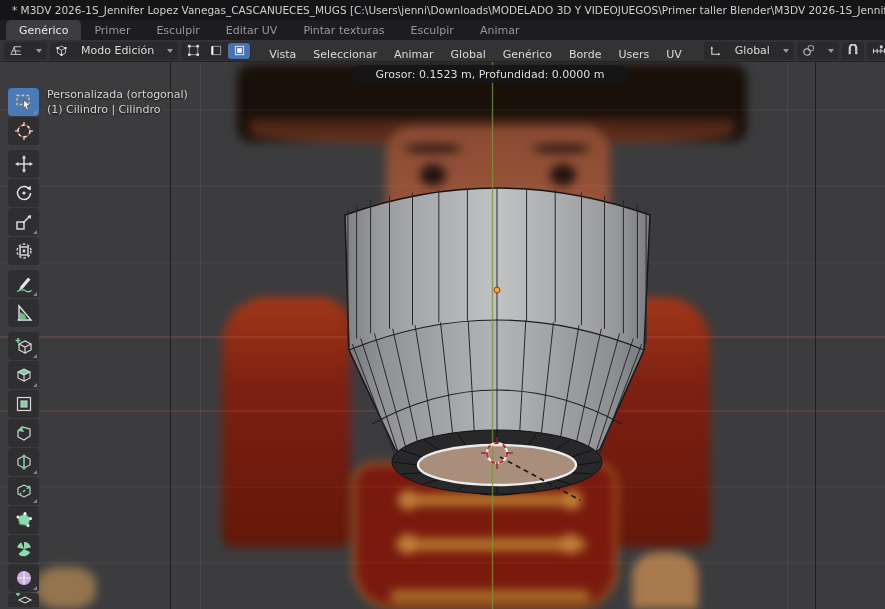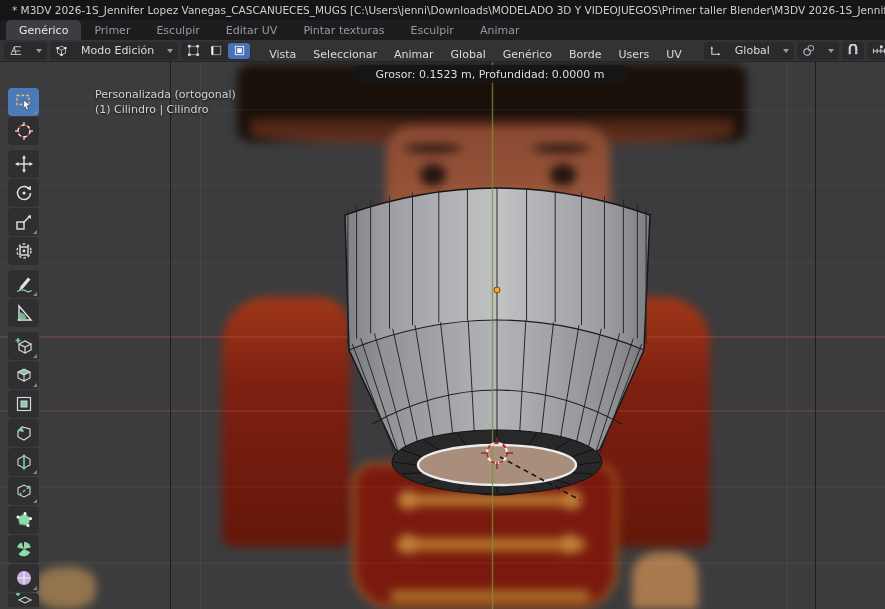--- a/index.html
+++ b/index.html
@@ -29,21 +29,21 @@
   .selbtn.active{background:#4772b3;}
   .dim{opacity:.45;}
   .spacer{flex:1;}
   
   .viewport{position:absolute;top:62px;left:0;width:885px;height:547px;background:#3c3c3e;overflow:hidden;padding-left:24px;}
   .nut{position:absolute;inset:0;filter:blur(5px);}
   .nut div{position:absolute;}
   .scene{position:absolute;top:0;left:0;}
   .pill{position:absolute;top:3px;left:352px;width:276px;height:18px;background:rgba(22,22,24,.88);
     border-radius:9px;display:flex;align-items:center;justify-content:center;font-size:11px;color:#dedede;}
-  .vplabel{position:absolute;left:47px;font-size:11px;color:#d4d4d4;text-shadow:0 1px 2px rgba(0,0,0,.8);margin-left:48px;}
+  .vplabel{position:absolute;left:47px;font-size:11px;color:#d4d4d4;text-shadow:0 1px 2px rgba(0,0,0,.8);}
   .vplabel.l1{top:26px;}
   .vplabel.l2{top:41px;}
   
   .toolbar{position:absolute;top:26px;left:8px;width:32px;display:flex;flex-direction:column;gap:1px;}
   .tool{width:31px;height:28px;background:#2f2f32;border-radius:4px;display:flex;align-items:center;justify-content:center;position:relative;}
   .tool.active{background:#4a7ab8;}
   .tool.gap{margin-top:4px;}
   .tool.sub:after{content:"";position:absolute;right:2px;bottom:2px;width:0;height:0;
     border-left:4px solid transparent;border-bottom:4px solid #85858a;}
   .tool.half{height:14px;border-radius:4px 4px 0 0;overflow:hidden;}

